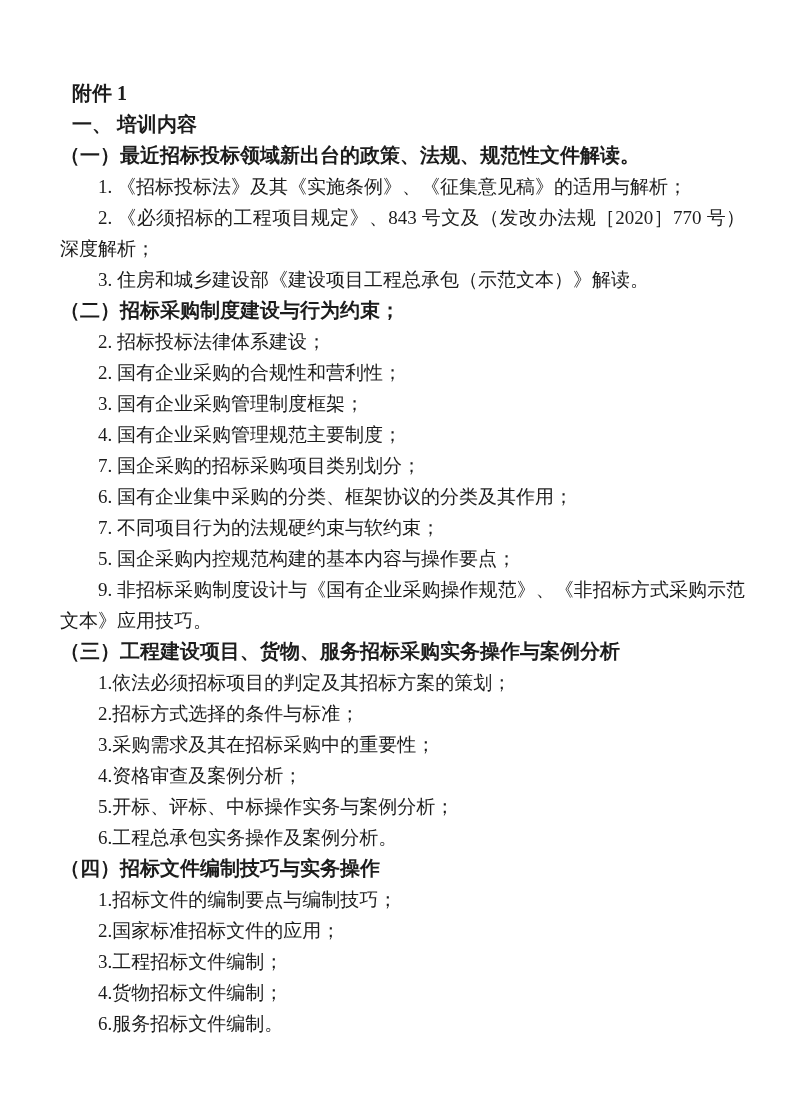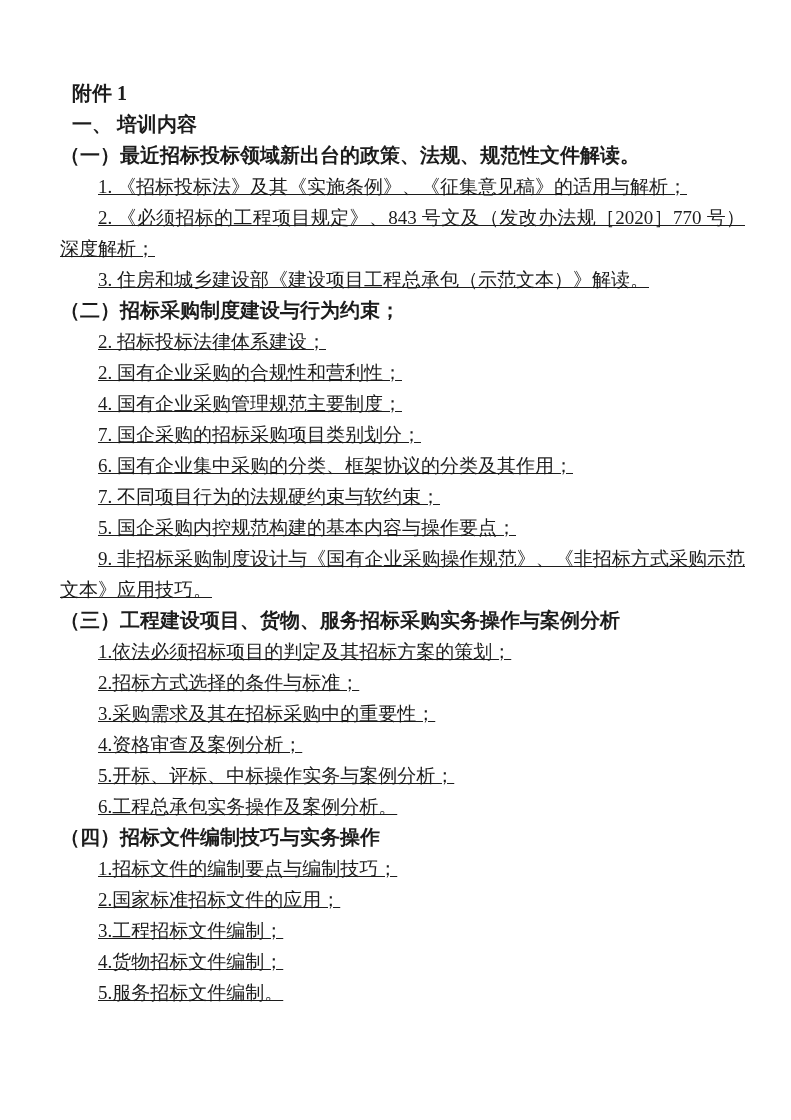--- a/index.html
+++ b/index.html
@@ -32,54 +32,54 @@
     margin-left: 12px !important;
     text-align: left !important;
   }
   .section-title {
     font-weight: bold;
     font-size: 20px;
     text-align: center;
   }
   .item {
     text-indent: 2em;
-    text-decoration: underline;
   }
 </style>
 </head>
 <body>
 
 <div class="page">
 
   <p class="attach-label">附件 1</p>
   <p class="main-heading">一、 培训内容</p>
 
   <p class="section-title">（一）最近招标投标领域新出台的政策、法规、规范性文件解读。</p>
   <p class="item">1. 《招标投标法》及其《实施条例》、《征集意见稿》的适用与解析；</p>
   <p class="item">2. 《必须招标的工程项目规定》、843 号文及（发改办法规［2020］770 号）深度解析；</p>
   <p class="item">3. 住房和城乡建设部《建设项目工程总承包（示范文本）》解读。</p>
 
   <p class="section-title">（二）招标采购制度建设与行为约束；</p>
   <p class="item">2. 招标投标法律体系建设；</p>
   <p class="item">2. 国有企业采购的合规性和营利性；</p>
+  <p class="item">3. 国有企业采购管理制度框架；</p>
   <p class="item">4. 国有企业采购管理规范主要制度；</p>
   <p class="item">7. 国企采购的招标采购项目类别划分；</p>
   <p class="item">6. 国有企业集中采购的分类、框架协议的分类及其作用；</p>
   <p class="item">7. 不同项目行为的法规硬约束与软约束；</p>
   <p class="item">5. 国企采购内控规范构建的基本内容与操作要点；</p>
   <p class="item">9. 非招标采购制度设计与《国有企业采购操作规范》、《非招标方式采购示范文本》应用技巧。</p>
 
   <p class="section-title">（三）工程建设项目、货物、服务招标采购实务操作与案例分析</p>
   <p class="item">1.依法必须招标项目的判定及其招标方案的策划；</p>
   <p class="item">2.招标方式选择的条件与标准；</p>
   <p class="item">3.采购需求及其在招标采购中的重要性；</p>
   <p class="item">4.资格审查及案例分析；</p>
   <p class="item">5.开标、评标、中标操作实务与案例分析；</p>
   <p class="item">6.工程总承包实务操作及案例分析。</p>
 
   <p class="section-title">（四）招标文件编制技巧与实务操作</p>
   <p class="item">1.招标文件的编制要点与编制技巧；</p>
   <p class="item">2.国家标准招标文件的应用；</p>
   <p class="item">3.工程招标文件编制；</p>
   <p class="item">4.货物招标文件编制；</p>
-  <p class="item">5.服务招标文件编制。</p>
+  <p class="item">6.服务招标文件编制。</p>
 
 </div>
 
 </body></html>

